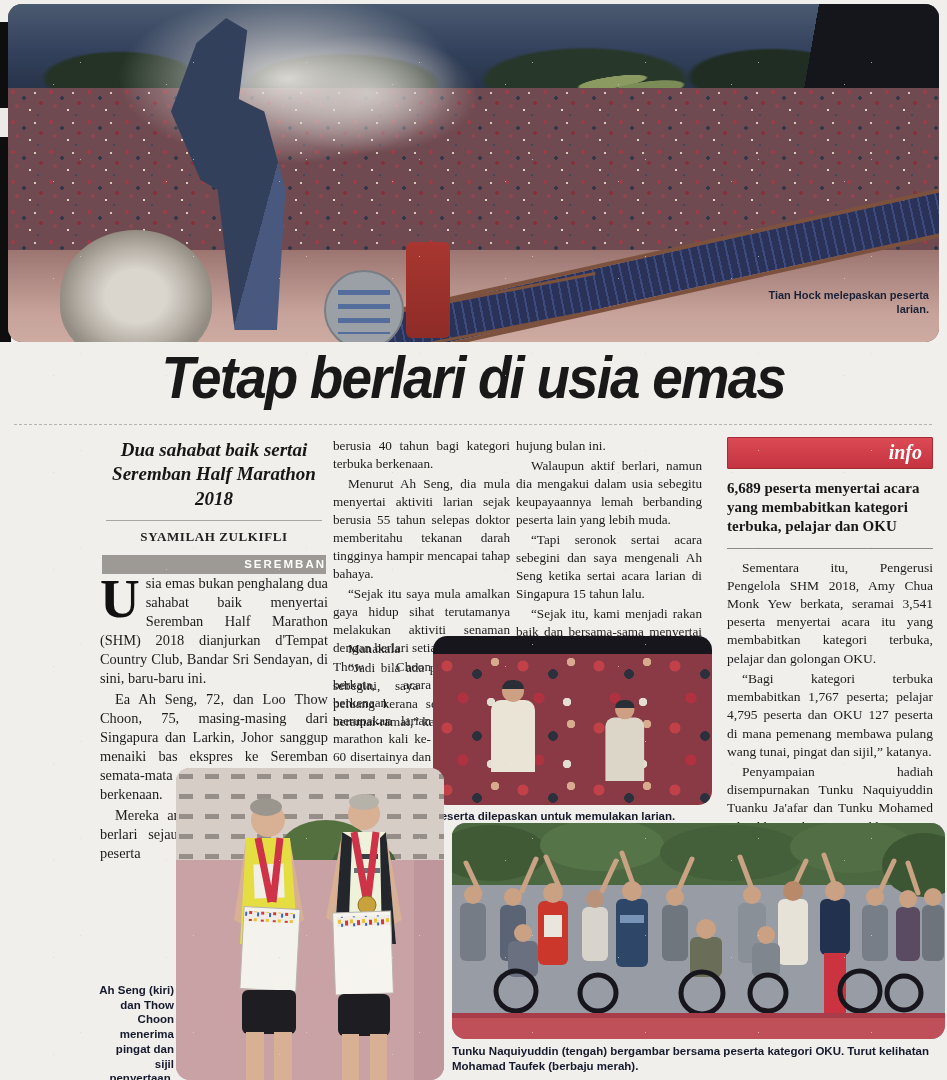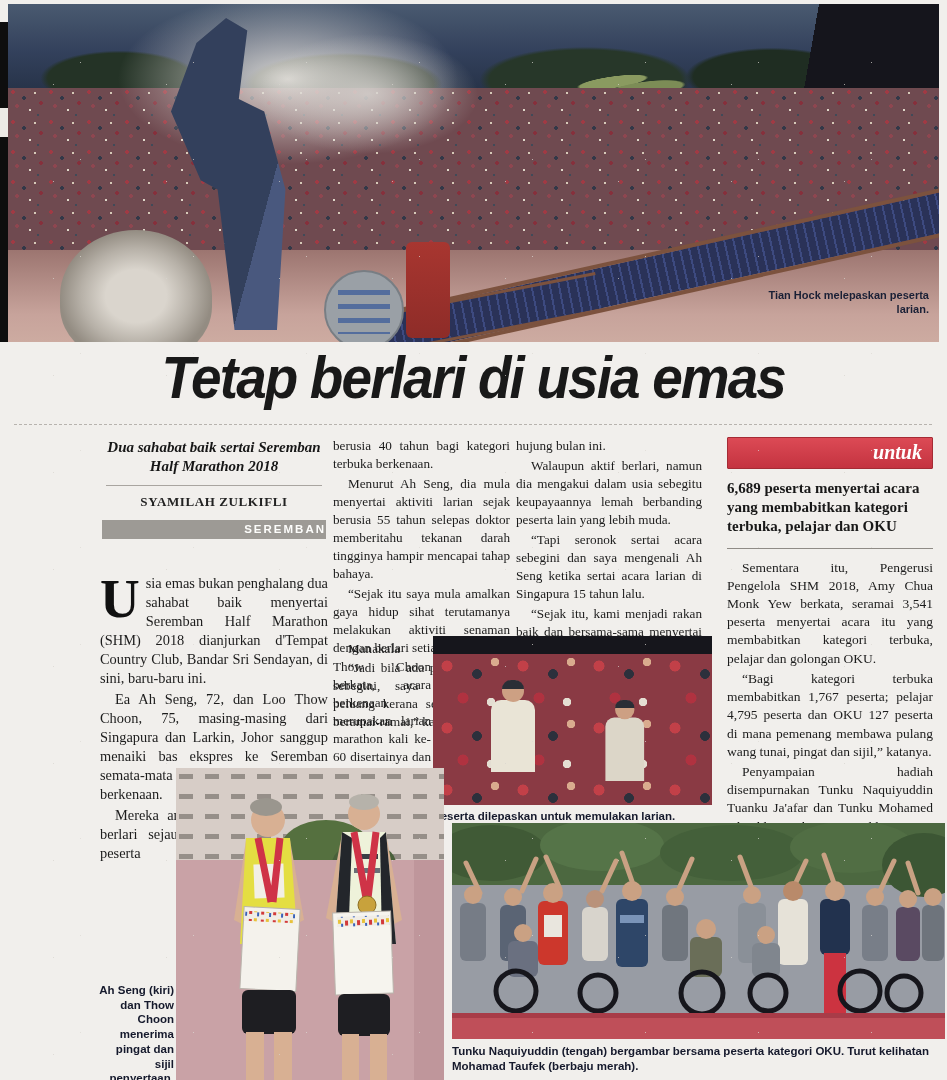--- a/index.html
+++ b/index.html
@@ -3,21 +3,21 @@
 <meta charset="utf-8">
 <style>
   html,body{margin:0;padding:0;background:#cfccc7;}
   .page{position:relative;width:947px;height:1080px;background:#f1efec;overflow:hidden;
         font-family:"Liberation Serif",serif;color:#1c1c1c;}
   .page::after{content:"";position:absolute;inset:0;pointer-events:none;
         background-image:radial-gradient(1px 1px at 23% 31%,#dcd9d3 50%,transparent 52%),
                          radial-gradient(1px 1px at 71% 64%,#dedbd5 50%,transparent 52%),
                          radial-gradient(1px 1px at 47% 87%,#d8d5cf 50%,transparent 52%);
         background-size:113px 97px;opacity:.7;}
-  .photo{position:absolute;overflow:hidden;}
+  .photo{position:absolute;overflow:hidden;border-radius:14px;}
   .caption{font-family:"Liberation Sans",sans-serif;font-weight:bold;color:#15192c;
            font-size:11.5px;line-height:1.28;}
   
   .scan-edge{position:absolute;left:0;top:22px;width:11px;height:320px;
      background:linear-gradient(#0e0e0e 0 27%,#eceae6 27% 36%,#0e0e0e 36% 100%);}
   
   .top-photo{left:8px;top:4px;width:931px;height:338px;background:#6f4a50;}
   .tp-sky{position:absolute;top:0;left:0;right:0;height:86px;
      background:linear-gradient(#4a5a70 0%,#33415c 55%,#273349 100%);}
   .tp-trees{position:absolute;top:26px;left:0;right:0;height:78px;
@@ -73,21 +73,21 @@
      font-size:11px;color:#1a2036;}
   
   .headline{position:absolute;left:0;top:344px;width:947px;margin:0;text-align:center;
      font-family:"Liberation Sans",sans-serif;font-style:italic;font-weight:bold;
      font-size:59px;letter-spacing:-2px;color:#191919;}
   .headline-inner{display:inline-block;transform:scaleX(.93);}
   .rule-dashed{position:absolute;left:14px;top:424px;width:918px;
      border-top:1px dashed #b7b3ae;}
   
   .col-head{position:absolute;left:100px;top:438px;width:228px;text-align:center;}
-  .standfirst{font-size:15px;font-weight:bold;font-style:italic;line-height:1.28;color:#161616;}
+  .standfirst{font-size:19px;font-weight:bold;font-style:italic;line-height:1.28;color:#161616;}
   .thin-rule{border-top:1px solid #a9a5a0;margin:9px 6px 8px 6px;}
   .byline{font-size:13px;font-weight:bold;letter-spacing:.6px;color:#222;}
   .dateline{margin:10px 2px 0 2px;height:19px;line-height:19px;background:#9d9a95;
      color:#fdfdfb;font-family:"Liberation Sans",sans-serif;font-weight:bold;
      font-size:11.5px;letter-spacing:2px;text-align:right;}
   
   .body-col{position:absolute;text-align:justify;}
   .body-col p{margin:0 0 2px 0;}
   .para{font-size:13.2px;line-height:18px;}
   .col1{left:100px;top:574px;width:228px;}
@@ -192,21 +192,21 @@
 
   <div class="body-col col3">
     <p class="para">hujung bulan ini.</p>
     <p class="para indent">Walaupun aktif berlari, namun dia mengakui dalam usia sebegitu keupayaannya lemah berbanding peserta lain yang lebih muda.</p>
     <p class="para indent">“Tapi seronok sertai acara sebegini dan saya mengenali Ah Seng ketika sertai acara larian di Singapura 15 tahun lalu.</p>
     <p class="para indent">“Sejak itu, kami menjadi rakan baik dan bersama-sama menyertai acara larian bukan saja di dalam negara tetapi juga di luar negara seperti Hong Kong, Thailand dan Singapura,” katanya.</p>
   </div>
 
   <div class="body-col col4">
     <div class="info-box">
-      <div class="info-bar"><span class="info-label">untuk</span></div>
+      <div class="info-bar"><span class="info-label">info</span></div>
       <div class="info-summary">6,689 peserta menyertai acara yang membabitkan kategori terbuka, pelajar dan OKU</div>
       <div class="info-rule"></div>
     </div>
     <p class="para indent">Sementara itu, Pengerusi Pengelola SHM 2018, Amy Chua Monk Yew berkata, seramai 3,541 peserta menyertai acara itu yang membabitkan kategori terbuka, pelajar dan golongan OKU.</p>
     <p class="para indent">“Bagi kategori terbuka membabitkan 1,767 peserta; pelajar 4,795 peserta dan OKU 127 peserta di mana pemenang membawa pulang wang tunai, pingat dan sijil,” katanya.</p>
     <p class="para indent">Penyampaian hadiah disempurnakan Tunku Naquiyuddin Tuanku Ja'afar dan Tunku Mohamed Alauddin Tunku Naquiyuddin.</p>
     <p class="para indent">Hadir sama Exco Belia dan Sukan Negeri Sembilan, Mohamad Taufek Abd Ghani dan Pengarah Urusan Kumpulan Matrix Concepts, Datuk Lee Tian Hock.</p>
   </div>
 
   <div class="photo mid-photo">

